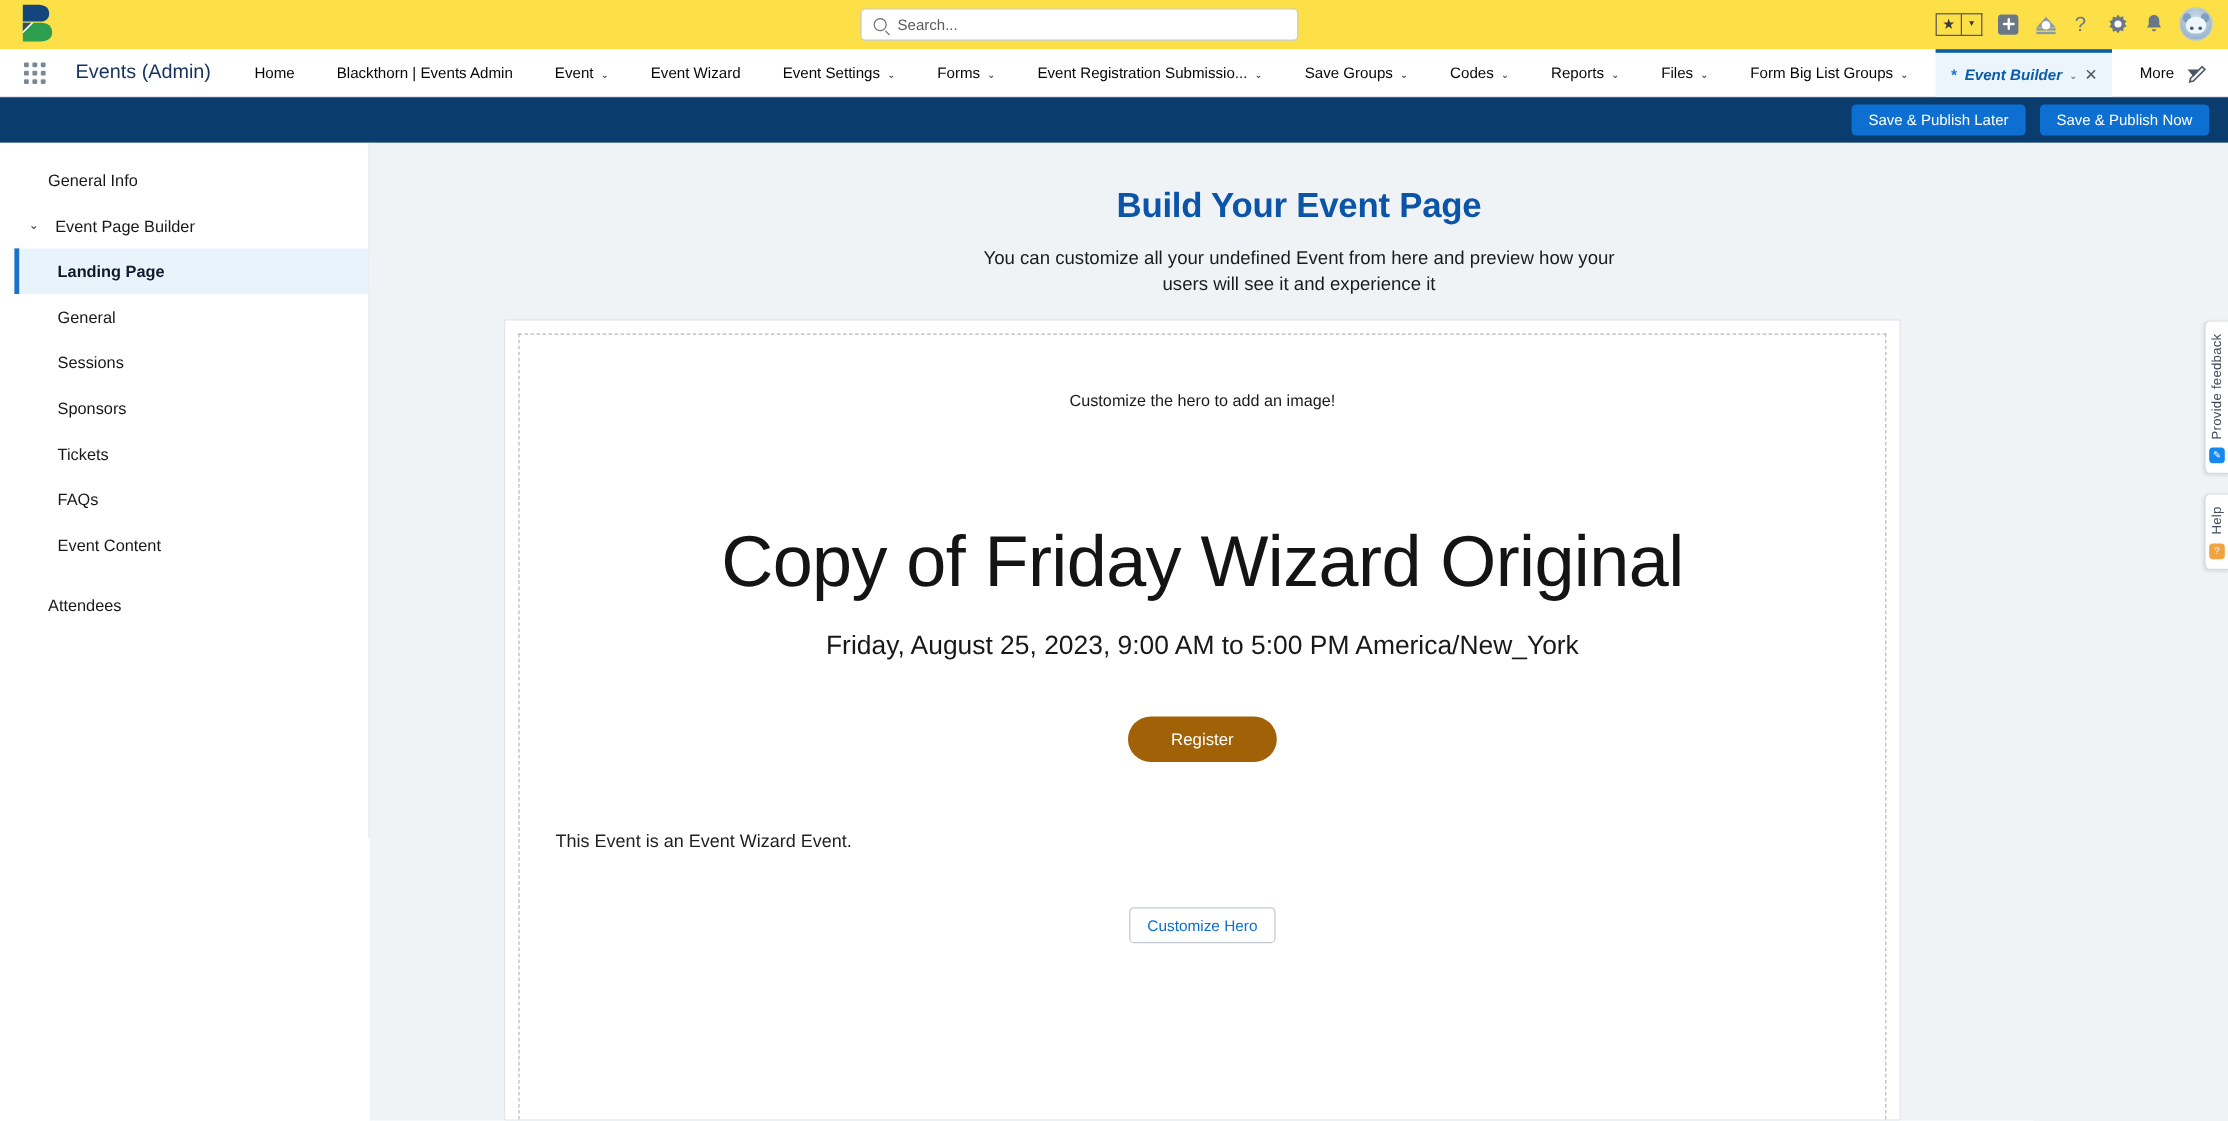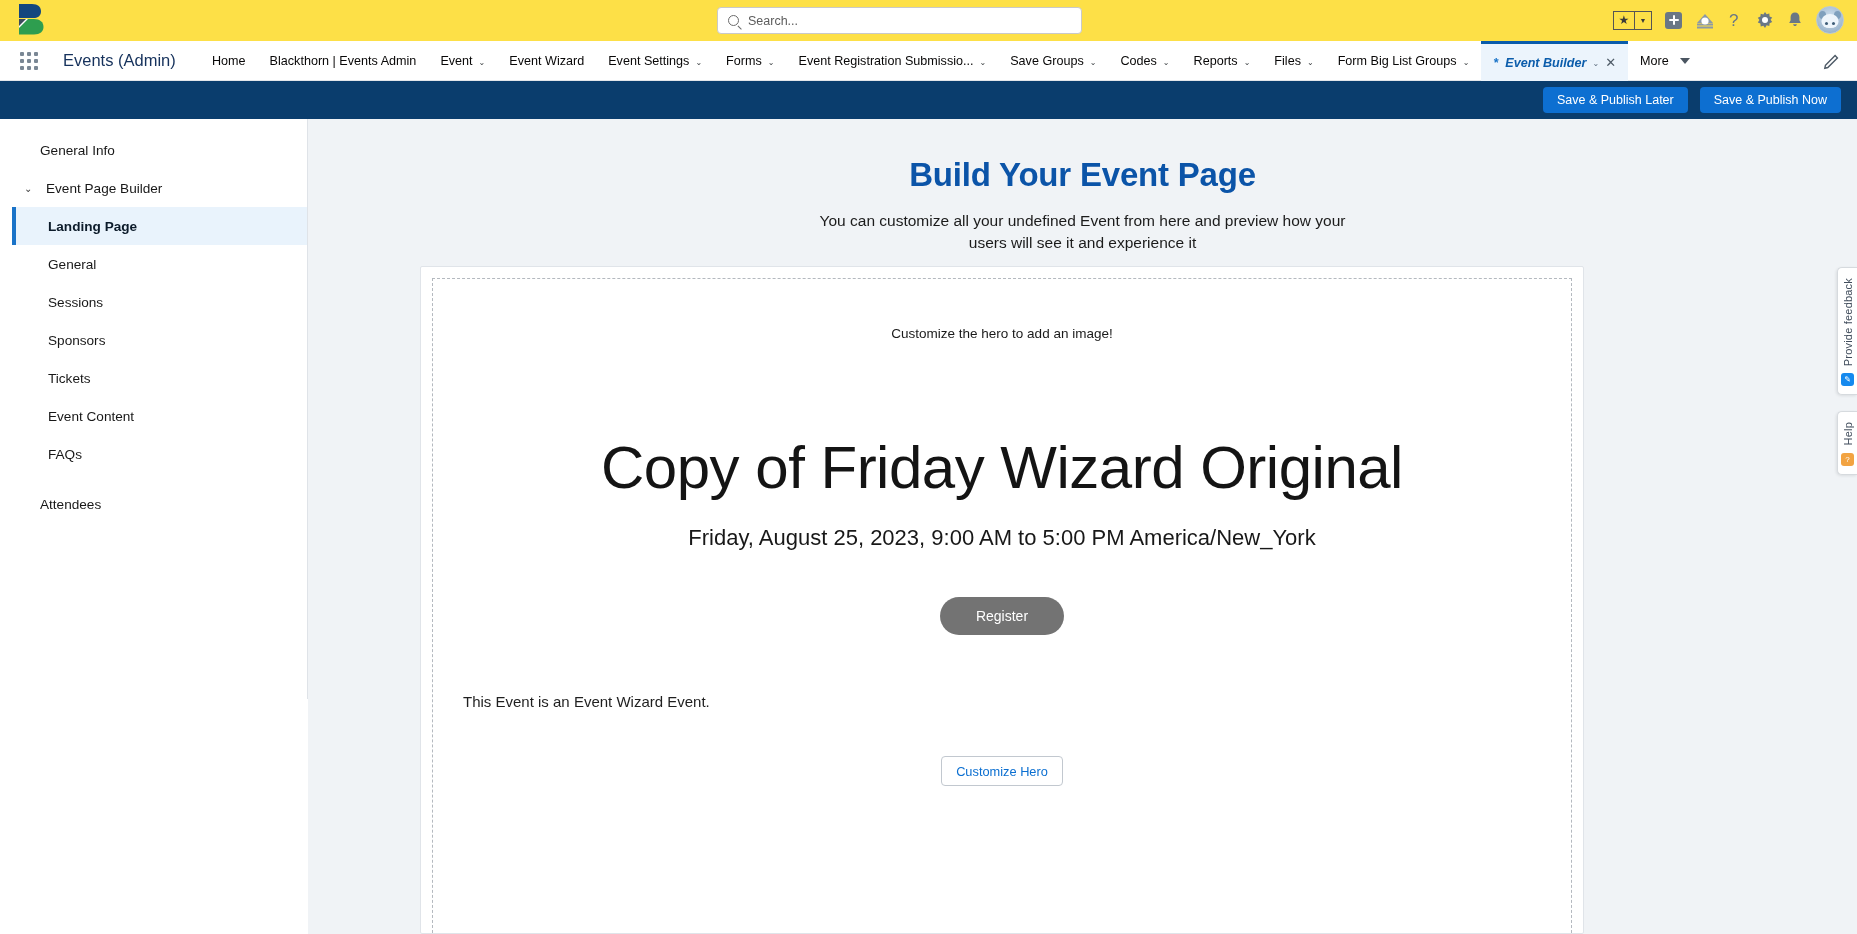--- a/index.html
+++ b/index.html
@@ -85,21 +85,21 @@
     display: grid; grid-template-columns: repeat(3, 4px); grid-template-rows: repeat(3, 4px);
     gap: 3px;
   }
   .waffle i { width: 4px; height: 4px; background: #7a8794; border-radius: 1px; display:block; }
   .app-name {
     position: absolute; left: 63px; top: 10px;
     font-size: 16.5px; color: #16325c; font-weight: 400; white-space: nowrap;
   }
   .nav-items {
     position: absolute; left: 200px; top: 0; height: 40px;
-    display: flex; align-items: center; gap: 0px;
+    display: flex; align-items: center; gap: 11px;
   }
   .nav-item {
     display: flex; align-items: center; gap: 6px;
     padding: 0 12px; height: 40px; font-size: 12.6px; color: #080707;
     white-space: nowrap; cursor: pointer;
   }
   .nav-item .chev { font-size: 8px; color: #3c4043; transform: translateY(1px); }
   .nav-item.active-tab {
     background: #ecf4fc; border-top: 3px solid #0b5cab;
     color: #0b5cab; font-style: italic; font-weight: 600; position: relative;
@@ -150,21 +150,21 @@
     content:""; position:absolute; left:0; top:0; bottom:0; width:4px; background:#1a73c8;
   }
   .side-gap { height: 12px; }
 
   
   .main {
     position: absolute; top: 119px; left: 308px;
     width: 1549px; height: 815px; background: #f0f3f6; overflow: hidden;
   }
   .build-title {
-    text-align: center; font-size: 33px; font-weight: 700; color: #0b54a8;
+    text-align: center; font-size: 29px; font-weight: 700; color: #0b54a8;
     margin-top: 37px; letter-spacing: -0.2px;
   }
   .build-sub {
     text-align: center; font-size: 15.5px; color: #1b1b1b;
     margin-top: 16px; line-height: 1.42; max-width: 560px;
     margin-left: auto; margin-right: auto;
   }
   .preview-card {
     position: absolute; left: 112px; top: 147px;
     width: 1164px; height: 668px; background: #fff;
@@ -177,21 +177,21 @@
   .hero-hint { text-align: center; font-size: 13.5px; color: #1a1a1a; }
   .event-title {
     text-align: center; font-size: 60px; font-weight: 400; color: #141414;
     margin-top: 94px; letter-spacing: -0.5px; line-height: 1.1;
   }
   .event-date {
     text-align: center; font-size: 22px; color: #181818; margin-top: 24px; font-weight: 400;
   }
   .register-wrap { text-align: center; margin-top: 46px; }
   .register-btn {
-    background: #737373; color: #fff; border: none; border-radius: 22px;
+    background: #a16207; color: #fff; border: none; border-radius: 22px;
     height: 38px; padding: 0 36px; font-size: 14px; cursor: pointer;
     font-family: "Liberation Sans", sans-serif;
   }
   .event-desc {
     margin-top: 58px; margin-left: 30px; font-size: 15px; color: #1f1f1f;
   }
   .customize-wrap { text-align: center; margin-top: 46px; }
   .customize-btn {
     background: #fff; color: #0b6fd1; border: 1px solid #c2c8cf; border-radius: 4px;
     height: 30px; padding: 0 14px; font-size: 12.8px; cursor: pointer;
@@ -394,24 +394,24 @@
   <div class="side-row child">
     <span>Sessions</span>
   </div>
   <div class="side-row child">
     <span>Sponsors</span>
   </div>
   <div class="side-row child">
     <span>Tickets</span>
   </div>
   <div class="side-row child">
+    <span>FAQs</span>
+  </div>
+  <div class="side-row child">
     <span>Event Content</span>
-  </div>
-  <div class="side-row child">
-    <span>FAQs</span>
   </div>
 
   <div class="side-gap"></div>
 
   <div class="side-row" style="padding-left:28px;">
     <span>Attendees</span>
   </div>
 </div>
 
 <div class="main">

